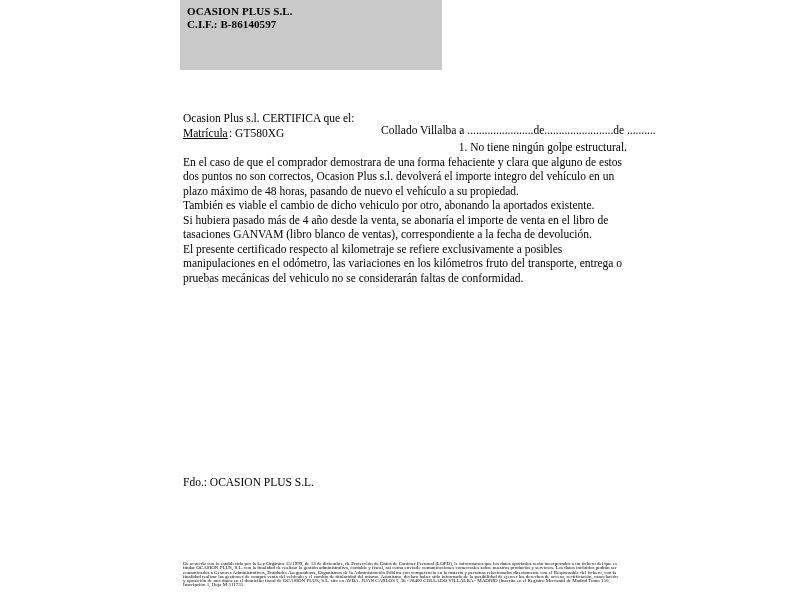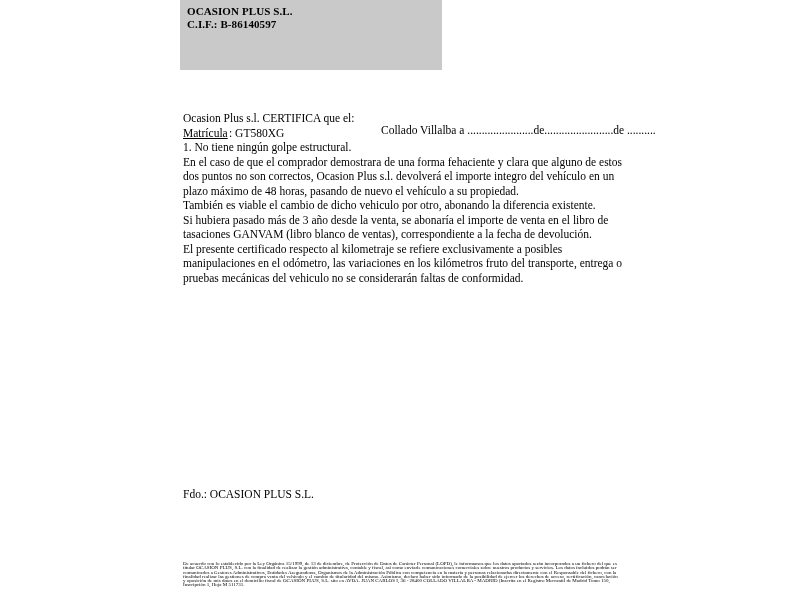--- a/index.html
+++ b/index.html
@@ -32,30 +32,30 @@
     position:absolute;left:183px;top:111px;width:444px;
     font-size:11.5px;line-height:14.5px;font-family:Liberation Serif, serif;
   }
   .doc-body p{margin:0;}
   .certifies{margin-bottom:1px;}
   .field-line{margin:0;}
   .doc-label{
     display:inline-block;width:46px;
     text-decoration:underline;
   }
-  .point1{margin-top:21px;}
+  .point1{margin-top:21px;text-align:right;}
   .point2{margin-top:8px;}
   .para1{margin-top:26px;}
   .para2{margin-top:5px;}
   .para3{margin-top:7px;}
   .para4{margin-top:3px;}
 
   
   .signature{
-    position:absolute;left:183px;top:488px;
+    position:absolute;left:183px;top:476px;
     font-size:11.5px;
   }
 
   
   .legal{
     position:absolute;left:183px;top:562px;width:437px;
     font-size:5px;line-height:4.3px;
     text-align:left;
     color:#000;
   }
@@ -74,22 +74,22 @@
 
   <div class="doc-body">
     <p class="certifies">Ocasion Plus s.l. CERTIFICA que el:</p>
 
 
     <p class="field-line"><span class="doc-label">Matrícula</span><span>: GT580XG</span></p>
 
     <p class="point1">1. No tiene ningún golpe estructural.</p>
 
     <p class="para1">En el caso de que el comprador demostrara de una forma fehaciente y clara que alguno de estos dos puntos no son correctos, Ocasion Plus s.l. devolverá el importe integro del vehículo en un plazo máximo de 48 horas, pasando de nuevo el vehículo a su propiedad.</p>
-    <p class="para2">También es viable el cambio de dicho vehiculo por otro, abonando la diferencia existente.</p>
-    <p class="para3">Si hubiera pasado más de 3 año desde la venta, se abonaría el importe de venta en el libro de tasaciones GANVAM (libro blanco de ventas), correspondiente a la fecha de devolución.</p>
+    <p class="para2">También es viable el cambio de dicho vehiculo por otro, abonando la aportados existente.</p>
+    <p class="para3">Si hubiera pasado más de 4 año desde la venta, se abonaría el importe de venta en el libro de tasaciones GANVAM (libro blanco de ventas), correspondiente a la fecha de devolución.</p>
     <p class="para4">El presente certificado respecto al kilometraje se refiere exclusivamente a posibles manipulaciones en el odómetro, las variaciones en los kilómetros fruto del transporte, entrega o pruebas mecánicas del vehiculo no se considerarán faltas de conformidad.</p>
   </div>
 
   <div class="signature">Fdo.: OCASION PLUS S.L.</div>
 
   <div class="legal">De acuerdo con lo establecido por la Ley Orgánica 15/1999, de 13 de diciembre, de Protección de Datos de Carácter Personal (LOPD), le informamos que los datos aportados serán incorporados a un fichero del que es titular OCASION PLUS, S.L. con la finalidad de realizar la gestión administrativa, contable y fiscal, así como enviarle comunicaciones comerciales sobre nuestros productos y servicios. Los datos incluidos podrán ser comunicados a Gestores Administrativos, Entidades Aseguradoras, Organismos de la Administración Pública con competencia en la materia y personas relacionadas directamente con el Responsable del fichero, con la finalidad realizar las gestiones de compra venta del vehículo y el cambio de titularidad del mismo. Asimismo, declaro haber sido informado de la posibilidad de ejercer los derechos de acceso, rectificación, cancelación y oposición de mis datos en el domicilio fiscal de OCASIÓN PLUS, S.L. sito en AVDA. JUAN CARLOS I, 36 - 28400 COLLADO VILLALBA - MADRID (Inscrita en el Registro Mercantil de Madrid Tomo 150, Inscripción 1, Hoja M 511731.</div>
 
 </div>
 
 </body></html>

